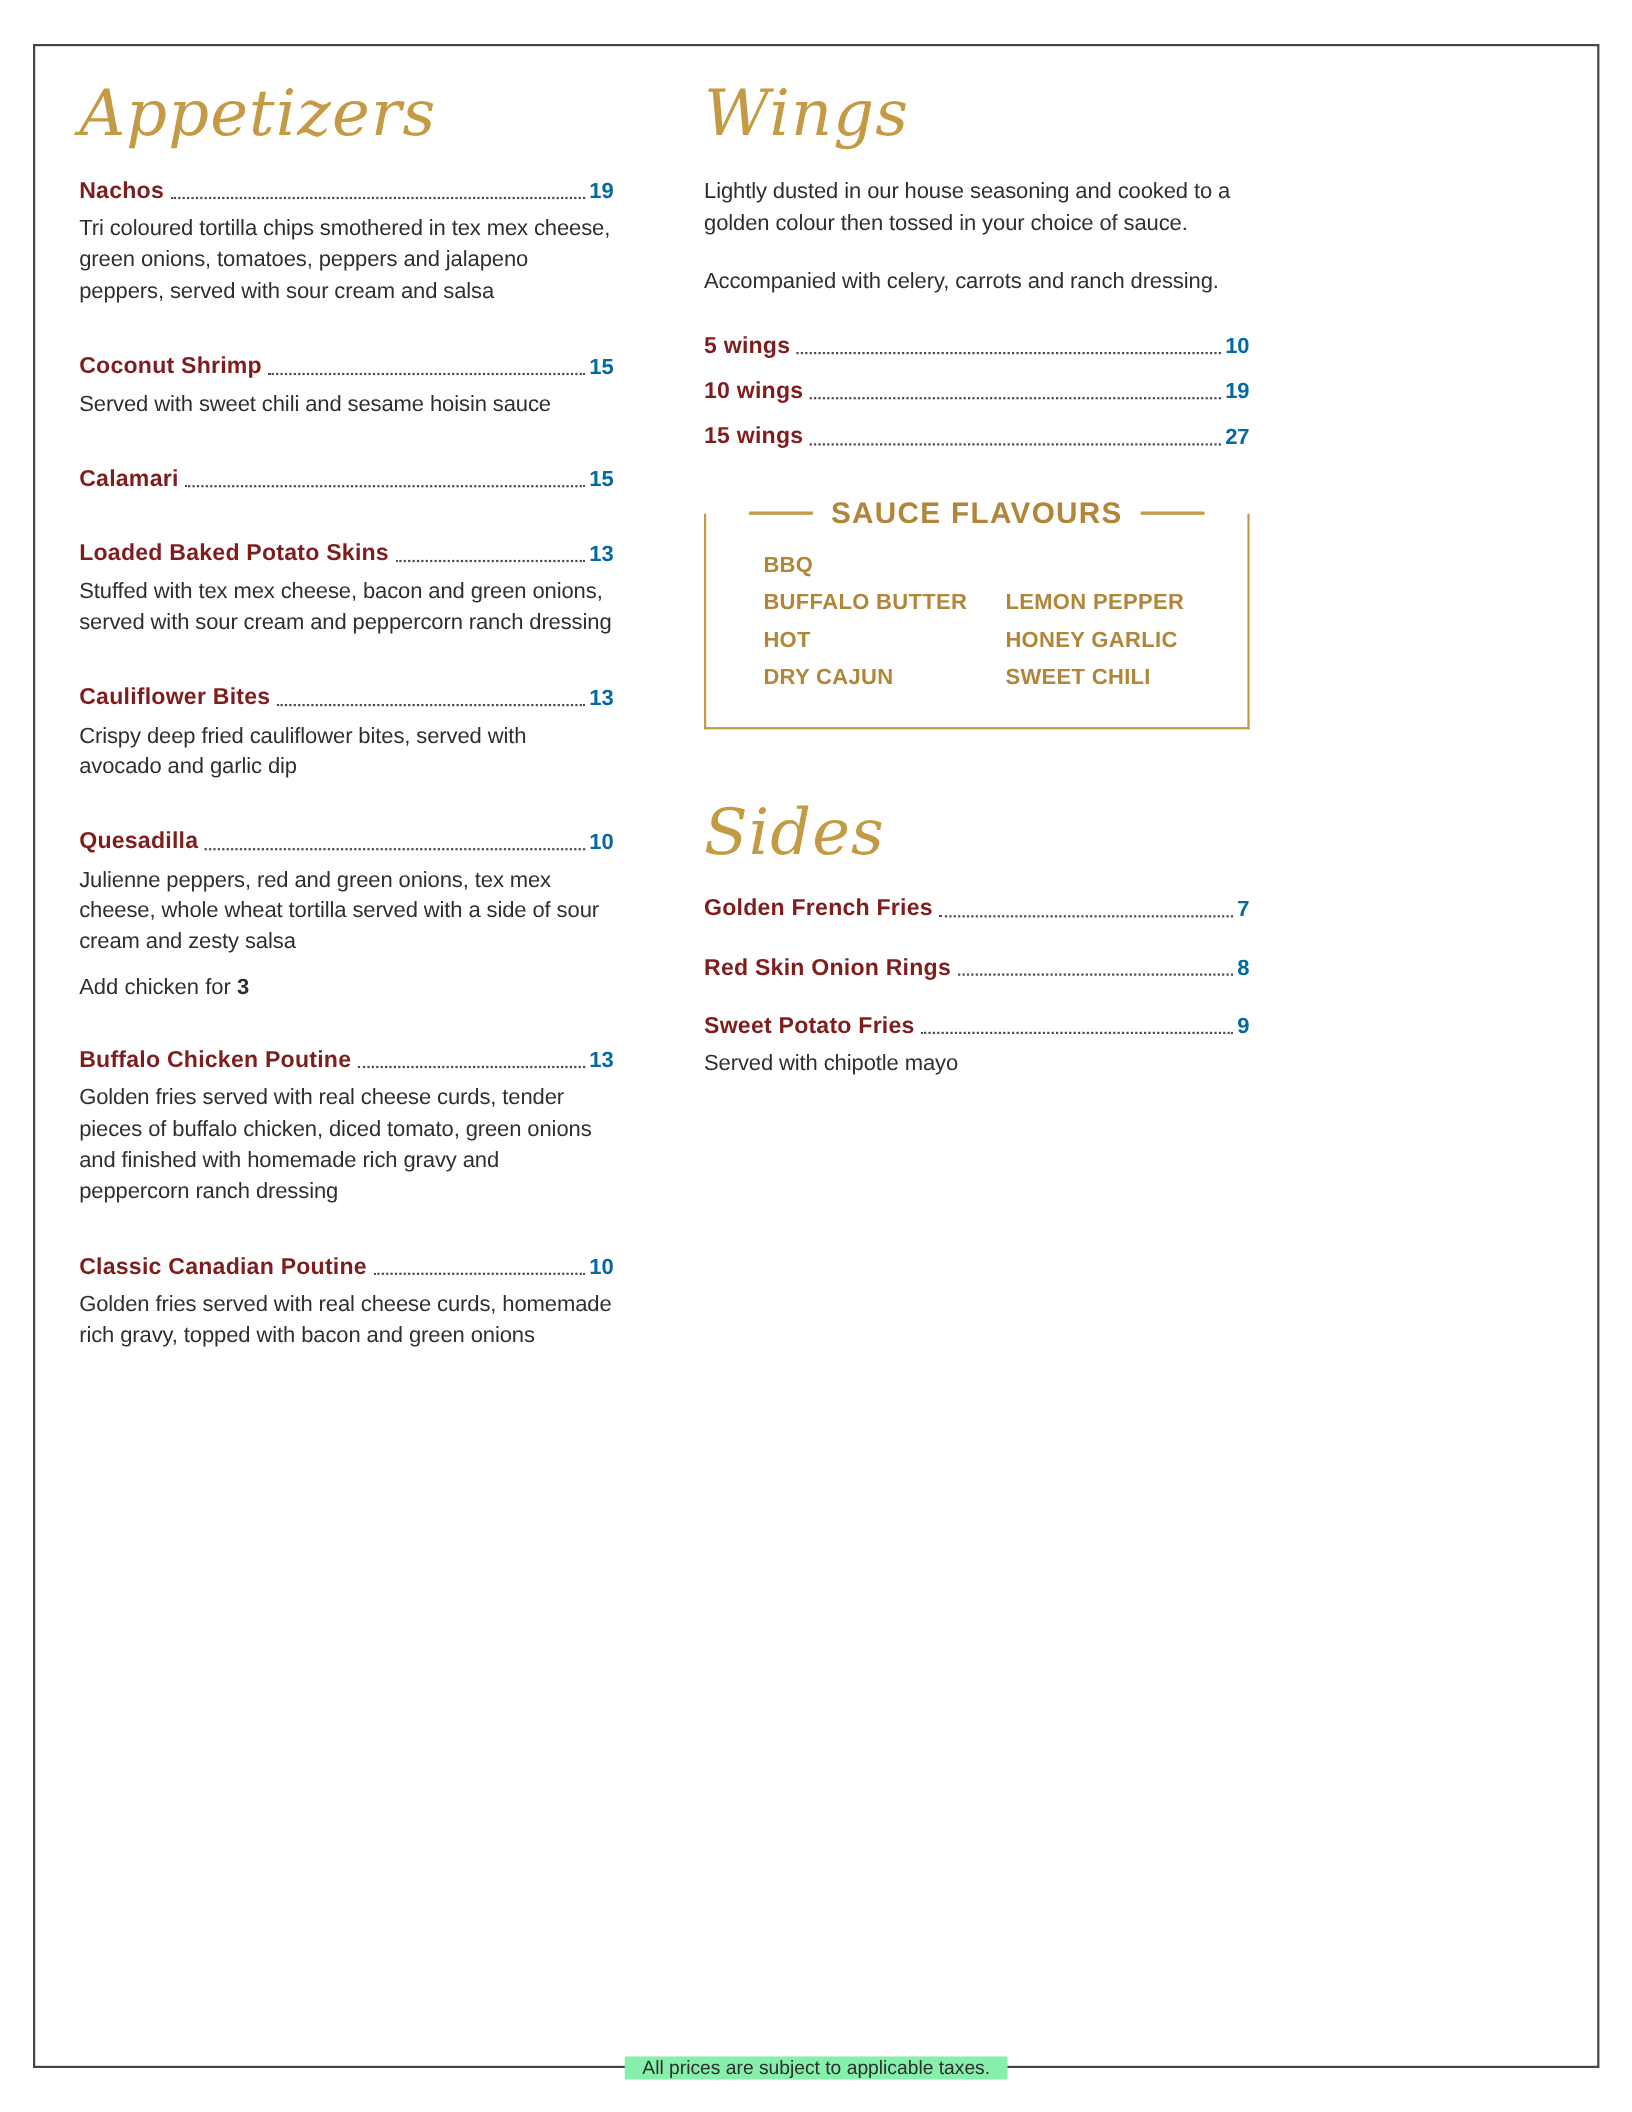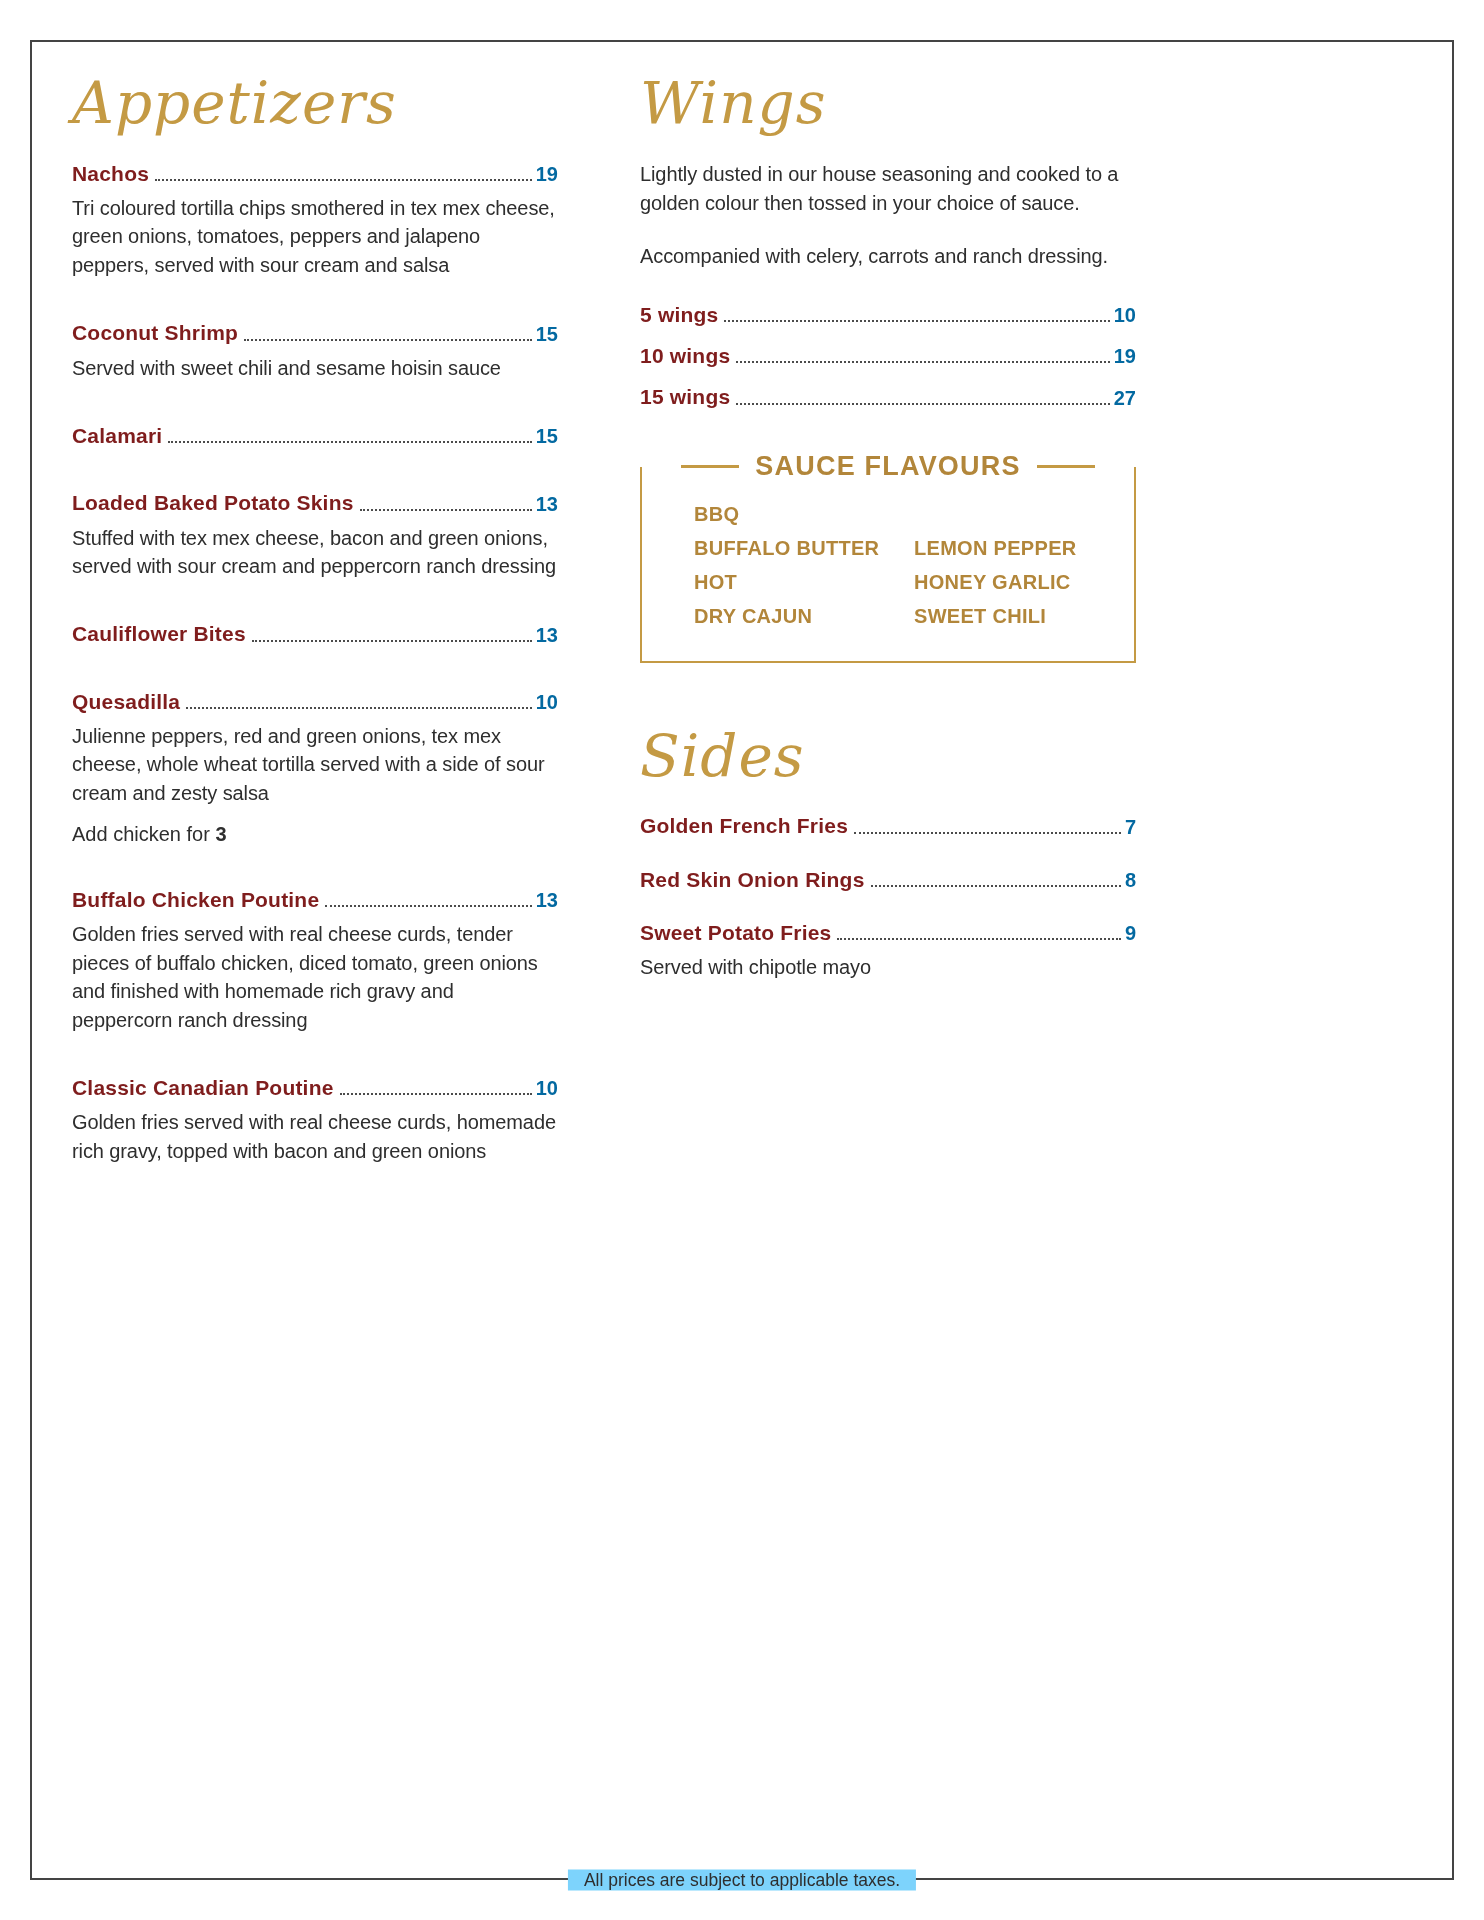--- a/index.html
+++ b/index.html
@@ -120,21 +120,21 @@
     letter-spacing:.3px;
     margin-bottom:11px;
   }
 
   .side-item { margin-bottom:26px; }
 
   .footer {
     position:absolute;
     top:1880px; left:50%;
     transform:translate(-50%,-50%);
-    background:#7dd3fc;
+    background:#86efac;
     padding:0 16px;
     font-size:17.5px;
     color:#2e2e2e;
     white-space:nowrap;
   }
 </style>
 </head>
 <body>
 
 <div class="page">
@@ -179,20 +179,21 @@
         </div>
         <p class="desc">Stuffed with tex mex cheese, bacon and green onions, served with sour cream and peppercorn ranch dressing</p>
       </div>
 
       <div class="item">
         <div class="row">
           <span class="name">Cauliflower Bites</span>
           <span class="dots"></span>
           <span class="price">13</span>
         </div>
+        <p class="desc">Crispy deep fried cauliflower bites, served with avocado and garlic dip</p>
       </div>
 
       <div class="item">
         <div class="row">
           <span class="name">Quesadilla</span>
           <span class="dots"></span>
           <span class="price">10</span>
         </div>
         <p class="desc">Julienne peppers, red and green onions, tex mex cheese, whole wheat tortilla served with a side of sour cream and zesty salsa</p>
         <p class="note"><span>Add chicken for </span><span class="note-price">3</span></p>

